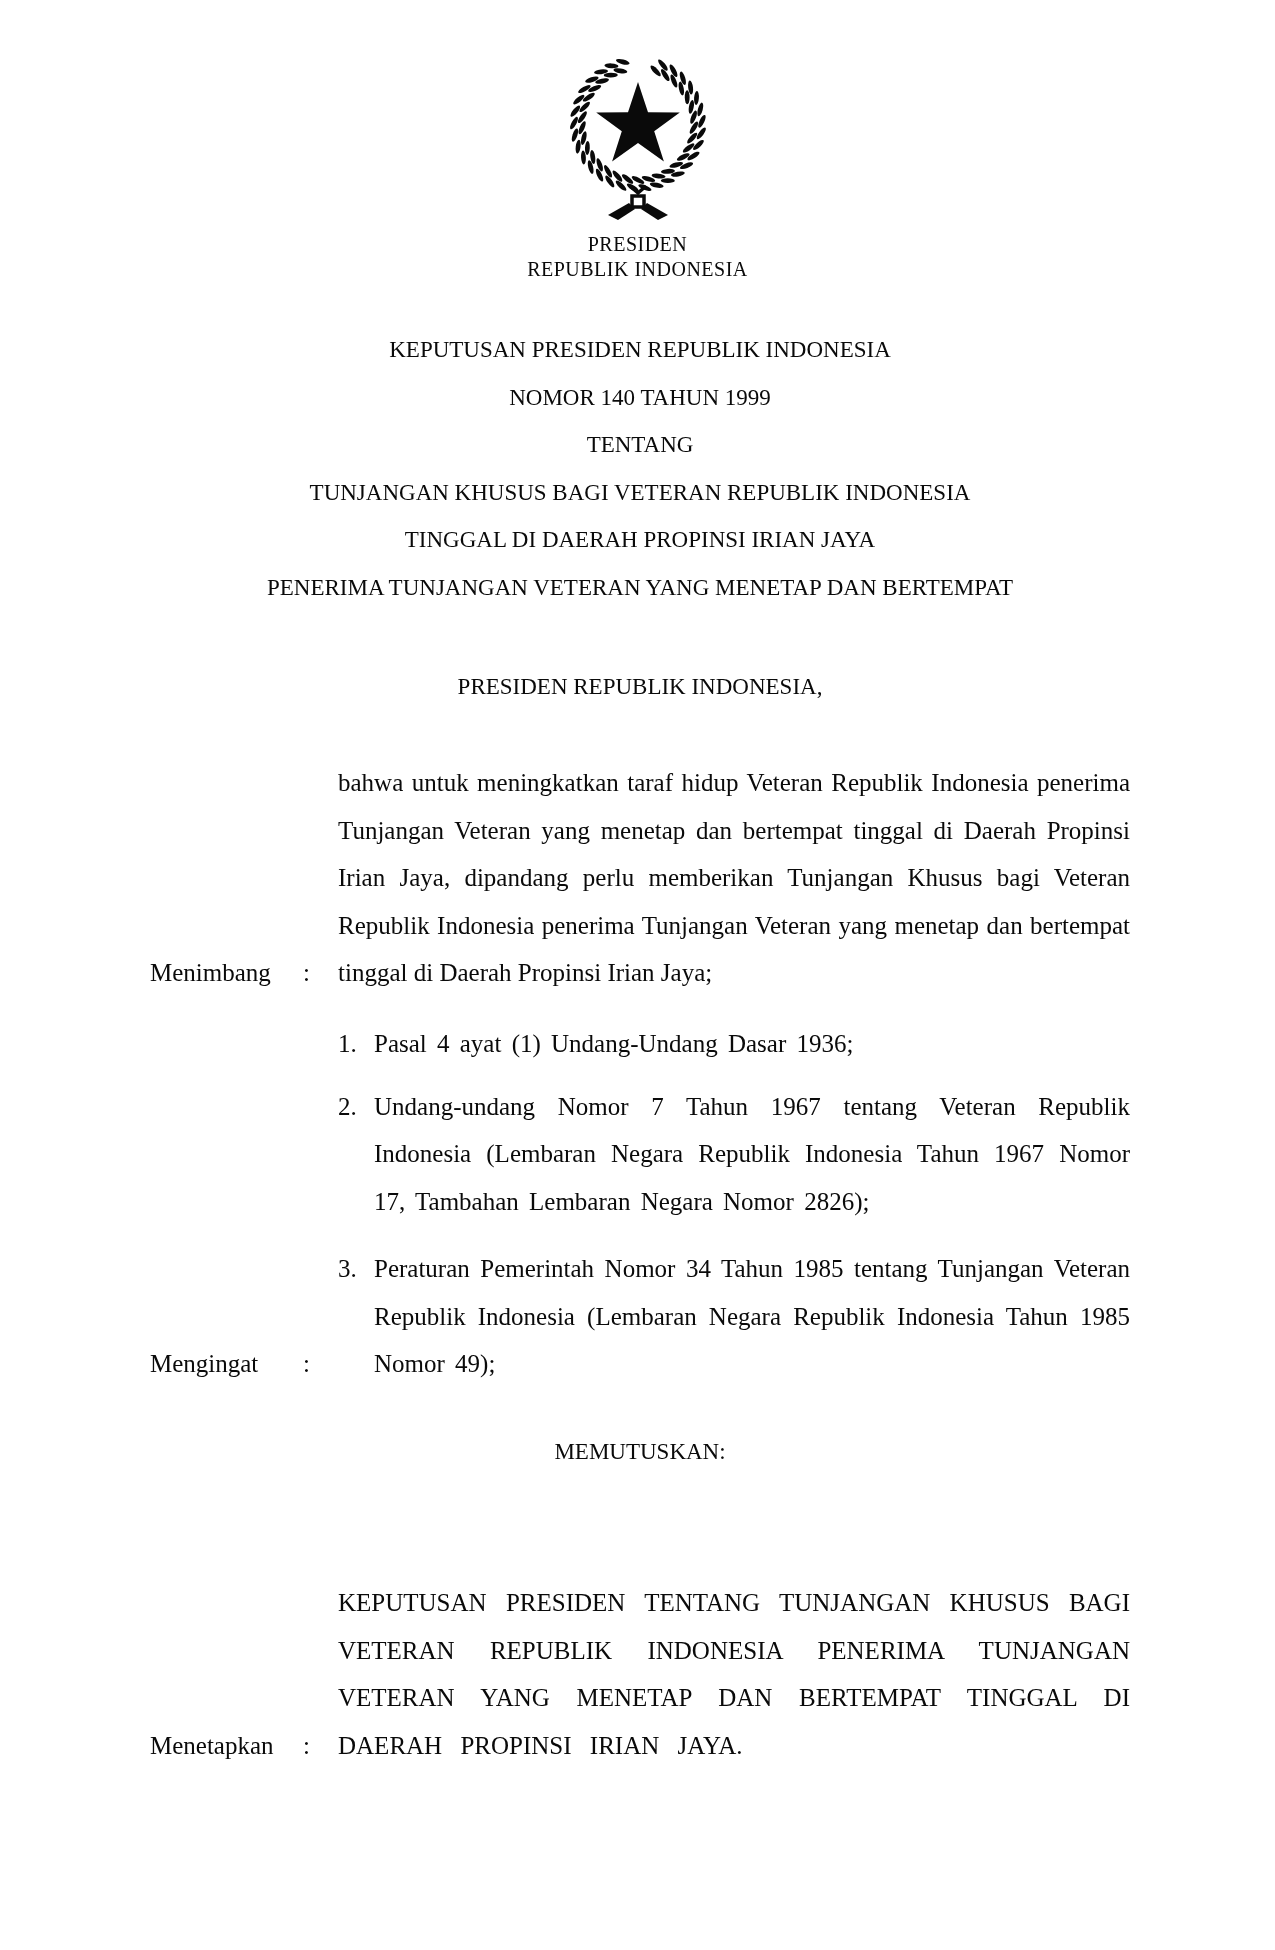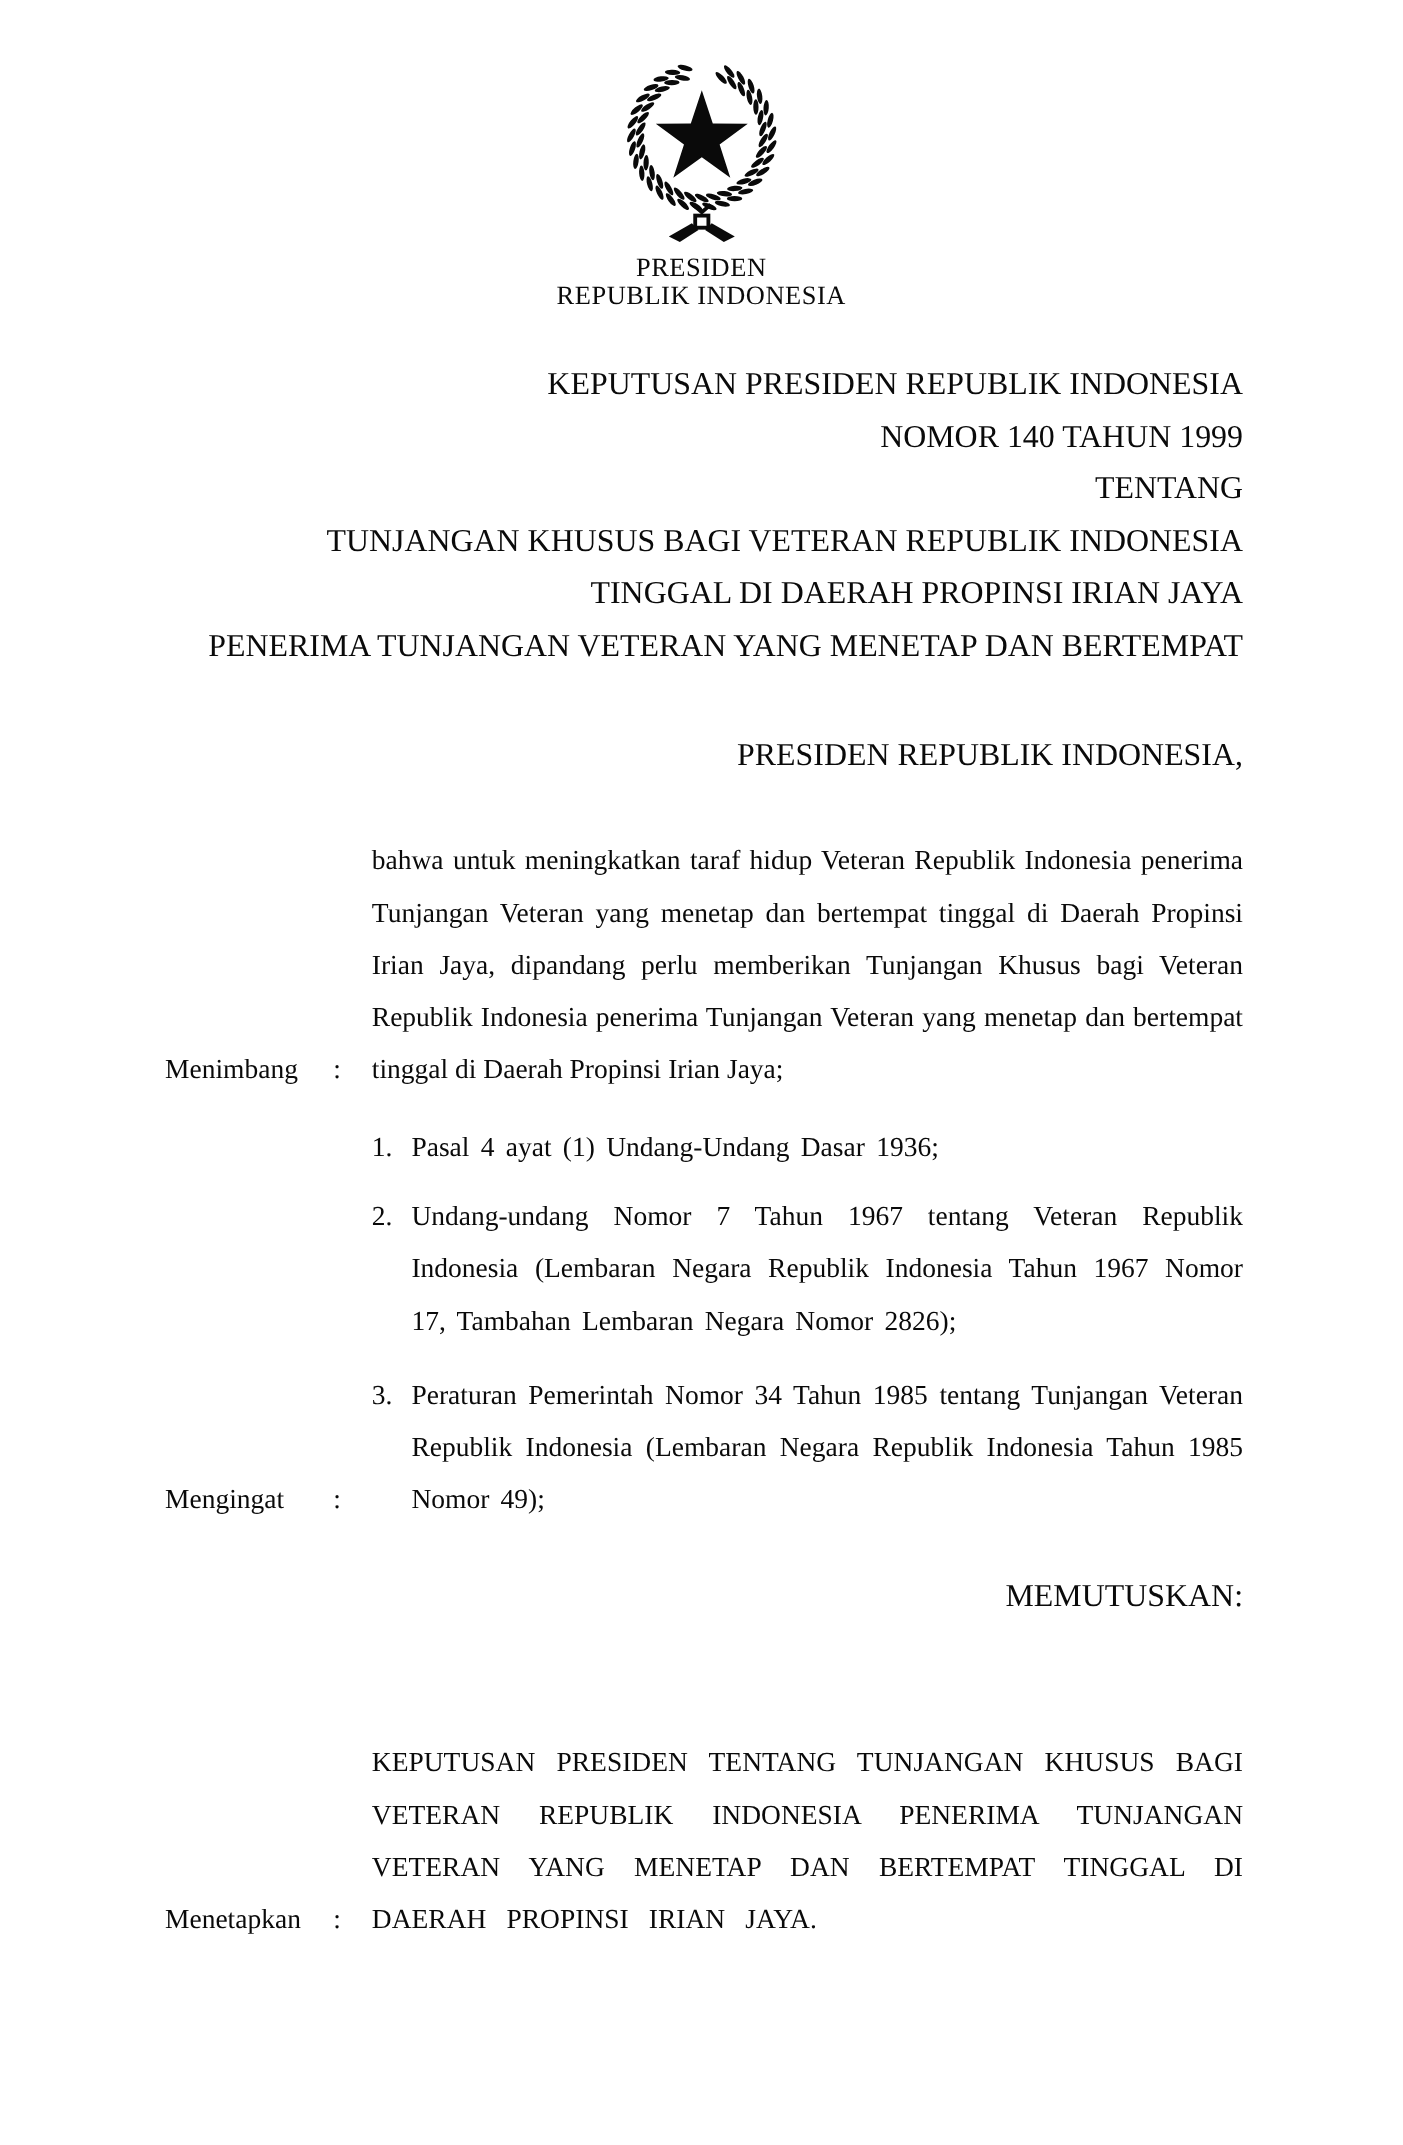--- a/index.html
+++ b/index.html
@@ -19,30 +19,30 @@
     left:0;
     width:100%;
     text-align:center;
   }
   .letterhead{
     position:absolute;
     top:232px;
     left:0;
     width:100%;
     text-align:center;
-    font-size:24px;
+    font-size:20px;
     line-height:25px;
     letter-spacing:0.5px;
   }
   .heading-center{
     position:absolute;
     left:150px;
     width:980px;
-    text-align:right;
-    font-size:29px;
+    text-align:center;
+    font-size:23px;
     line-height:47.5px;
   }
   .title-block{ top:326px; }
   .opening-line{ top:663px; }
   .decision-heading{ top:1428px; }
   .doc-row{
     position:absolute;
     left:150px;
     width:980px;
     display:flex;

